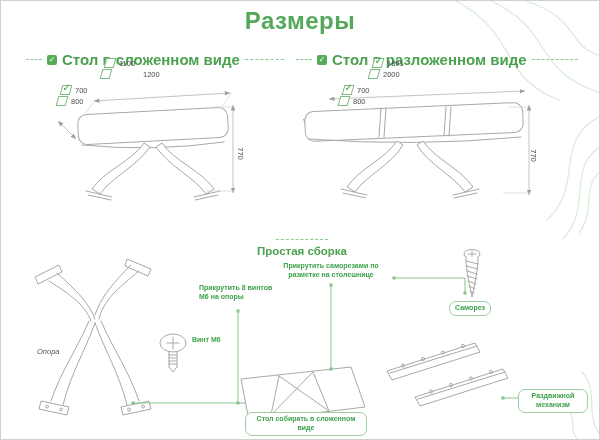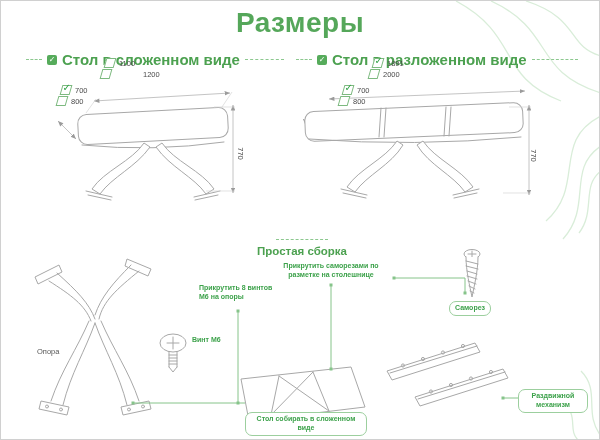--- a/index.html
+++ b/index.html
@@ -7,21 +7,21 @@
           box-sizing:border-box;overflow:hidden;margin:0 auto;}
   svg.art{position:absolute;left:0;top:0;width:600px;height:440px;}
   .ln{fill:none;stroke:#a8a8a8;stroke-width:1;stroke-linejoin:round;stroke-linecap:round;}
   .lnf{fill:#ffffff;stroke:#a8a8a8;stroke-width:1;stroke-linejoin:round;}
   .dim{fill:none;stroke:#bdbdbd;stroke-width:0.9;}
   .dimt{fill:none;stroke:#d6d6d6;stroke-width:0.7;}
   .swirl{fill:none;stroke:#d9edd9;stroke-width:1.3;}
   .grn{fill:none;stroke:#86c48a;stroke-width:1;}
   .gsq{fill:#86c48a;}
   .title{position:absolute;left:0;right:0;top:6px;margin:0;text-align:center;
-         font-size:28px;font-weight:bold;color:#55a75a;letter-spacing:.5px;}
+         font-size:24px;font-weight:bold;color:#55a75a;letter-spacing:.5px;}
   .phead{position:absolute;display:flex;align-items:center;gap:5px;}
   .dash{border-top:1px dashed #8cc88f;height:0;align-self:center;}
   .pre{width:16px;} .pre2{width:52px;} .post{flex:1;}
   .hchk{width:10px;height:10px;background:#56ab5b;color:#fff;font-size:8px;line-height:10px;
         text-align:center;border-radius:2px;flex:0 0 auto;}
   .htxt{color:#4ca150;font-weight:bold;font-size:15px;white-space:nowrap;}
   .htxt2{font-size:11.5px;}
   .opt{position:absolute;display:flex;align-items:center;gap:4px;text-align:right;}
   .obox{position:relative;width:8px;height:8px;border:1px solid #7cb97f;background:#fff;
         transform:skewX(-16deg);flex:0 0 auto;}
@@ -226,21 +226,21 @@
     <span class="onum">800</span>
   </div>
   <div class="hnum" style="left:521px;top:150px;">770</div>
 
   <div class="phead" style="left:25px;top:238px;width:552px;flex-direction:column;">
     <span class="dash pre2"></span>
     <span class="htxt htxt2">Простая сборка</span>
     <span class="dash post"></span>
   </div>
 
-  <div class="plabel" style="left:36px;top:346px;">Опора</div>
+  <div class="plabel" style="left:36px;top:346px;font-style:italic;">Опора</div>
   <div class="note" style="left:191px;top:334px;">Винт М6</div>
   <div class="note" style="left:198px;top:282px;width:80px;">Прикрутить 8 винтов М6 на опоры</div>
   <div class="note" style="left:266px;top:260px;width:128px;text-align:center;">Прикрутить саморезами по разметке на столешнице</div>
   <div class="tag" style="left:448px;top:300px;">Саморез</div>
   <div class="tag" style="left:517px;top:388px;width:58px;">Раздвижной механизм</div>
   <div class="tag" style="left:244px;top:411px;width:110px;">Стол собирать в сложенном виде</div>
 
 </div>
 
 </body></html>

